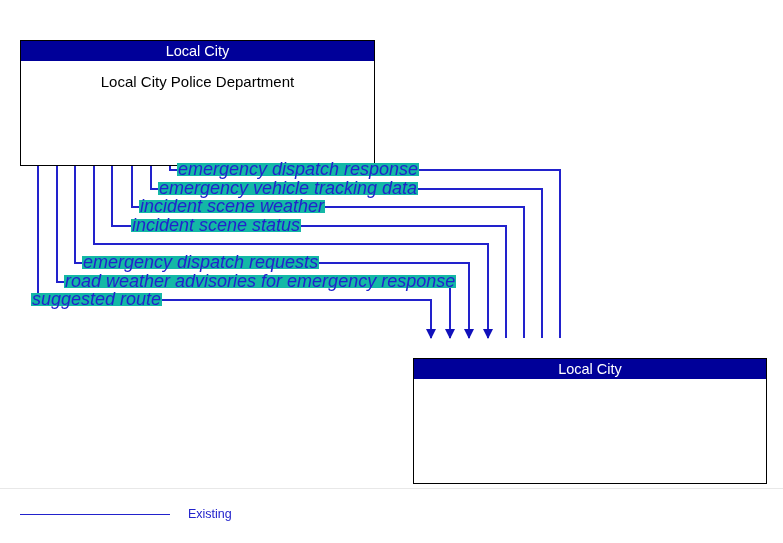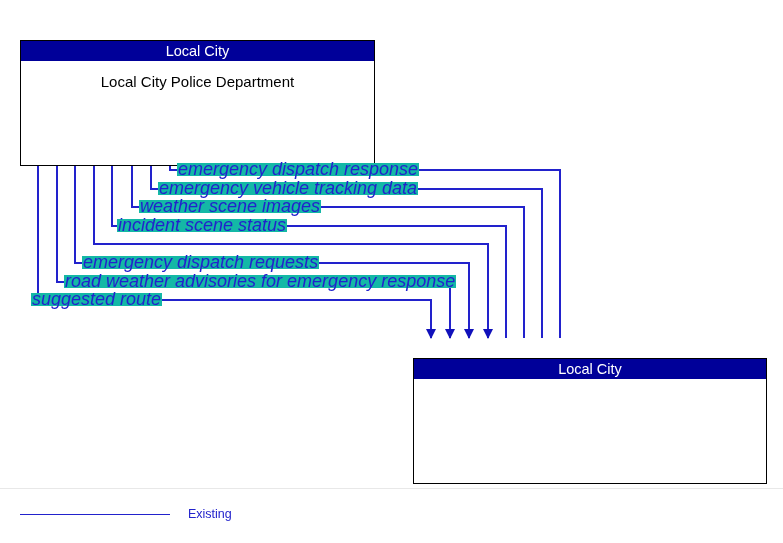--- a/index.html
+++ b/index.html
@@ -156,22 +156,22 @@
     <div class="entity-header">Local City</div>
     <div class="entity-name">Local City Police Department</div>
   </div>
 
   <div class="entity-box" id="box-police-vehicle">
     <div class="entity-header">Local City</div>
   </div>
 
   <div class="flow-label" style="left:177px; top:163px;">emergency dispatch response</div>
   <div class="flow-label" style="left:158px; top:182px;">emergency vehicle tracking data</div>
-  <div class="flow-label" style="left:139px; top:200px;">weather scene images</div>
-  <div class="flow-label" style="left:117px; top:219px;">incident scene status</div>
+  <div class="flow-label" style="left:139px; top:200px;">incident scene weather</div>
+  <div class="flow-label" style="left:131px; top:219px;">incident scene status</div>
   <div class="flow-label" style="left:82px; top:256px;">emergency dispatch requests</div>
   <div class="flow-label" style="left:64px; top:275px;">road weather advisories for emergency response</div>
   <div class="flow-label" style="left:31px; top:293px;">suggested route</div>
 
   <div id="legend">
     <div id="legend-divider"></div>
     <div id="legend-line"></div>
     <div id="legend-label">Existing</div>
   </div>
 

